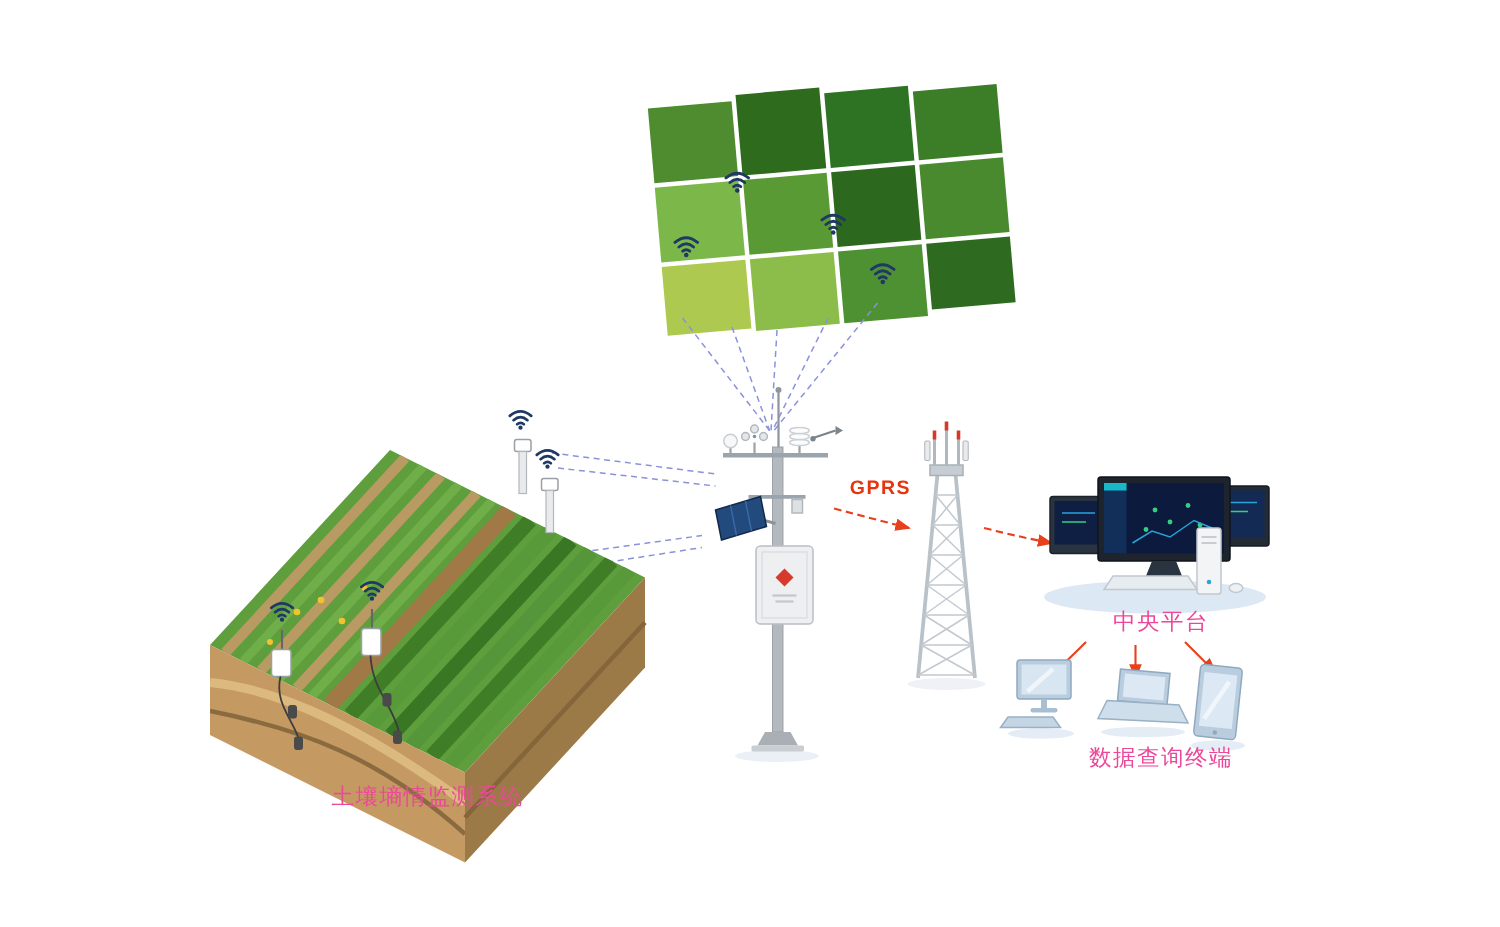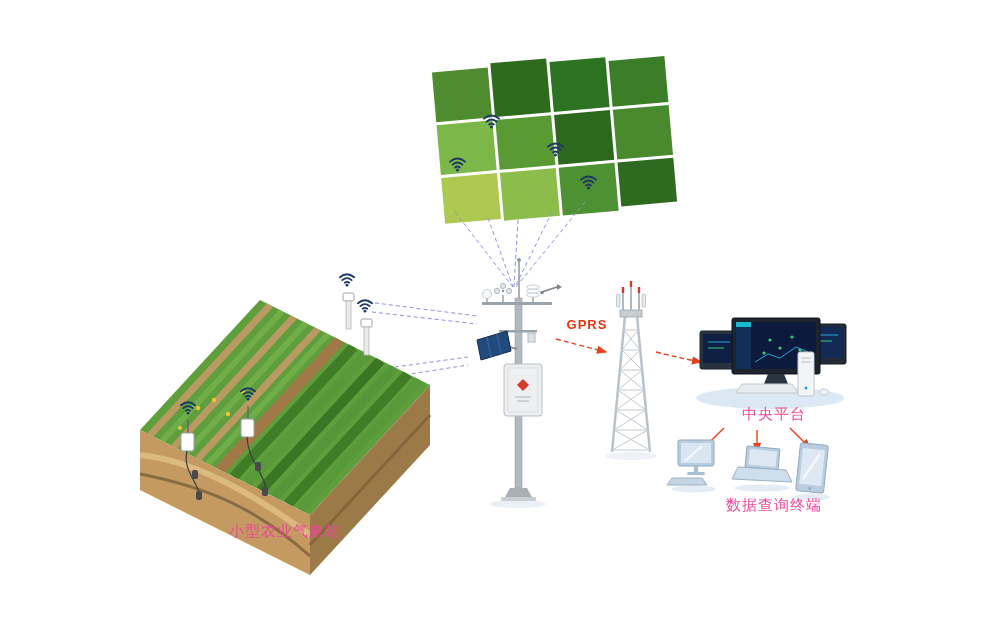--- a/index.html
+++ b/index.html
@@ -307,18 +307,18 @@
 
     <g transform="rotate(6 812 468)">
       <rect x="798" y="444" width="28" height="48" rx="3" fill="#b9cdde" stroke="#8fa9c0"></rect>
       <rect x="801" y="449" width="22" height="36" fill="#dce9f4"></rect>
       <line x1="804" y1="480" x2="818" y2="454" stroke="#ffffff" stroke-width="3" opacity="0.6"></line>
       <circle cx="812" cy="488.5" r="1.5" fill="#8fa9c0"></circle>
     </g>
   </g>
 </svg>
 
-<div class="lbl" style="left:205px;top:522px;width:160px;">小型农业气象站</div>
+<div class="lbl" style="left:205px;top:522px;width:160px;">土壤墒情监测系统</div>
 <div class="lbl gprs" style="left:564px;top:317px;width:46px;">GPRS</div>
 <div class="lbl" style="left:732px;top:405px;width:84px;">中央平台</div>
 <div class="lbl" style="left:715px;top:496px;width:118px;">数据查询终端</div>
 
 </div>
 
 </body></html>

